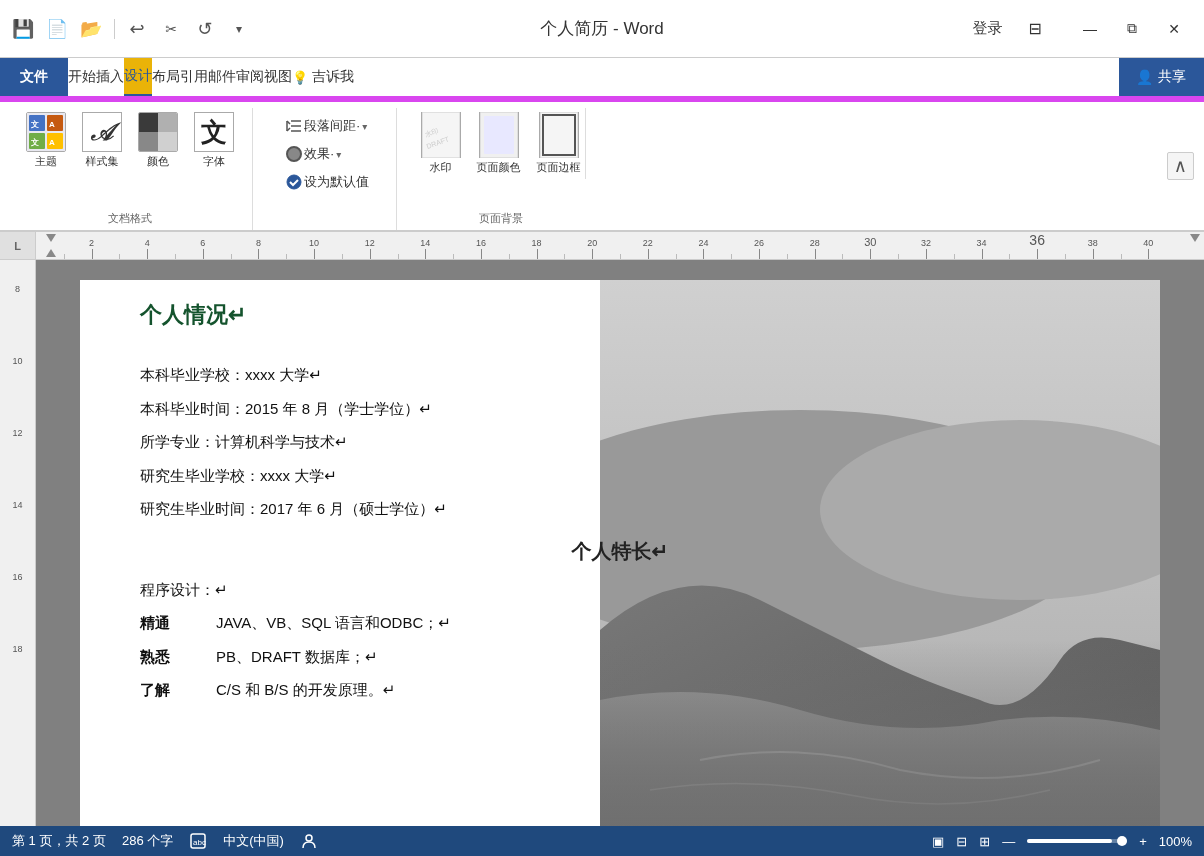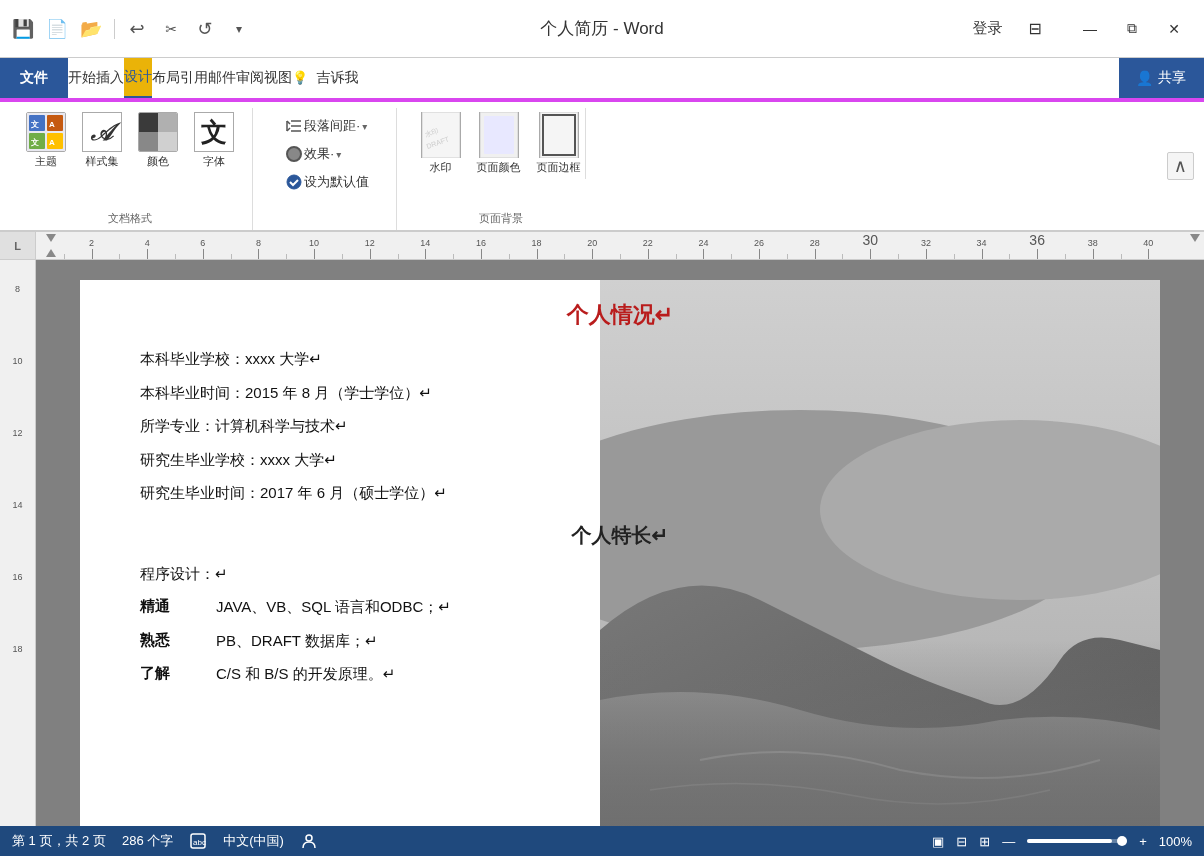--- a/index.html
+++ b/index.html
@@ -55,22 +55,21 @@
       display: flex; align-items: center; justify-content: center;
       font-size: 14px; cursor: pointer; color: #333;
     }
 
     
     .ribbon-menu {
       background: #fff;
       display: flex;
       align-items: flex-end;
       height: 44px;
-      border-bottom: 4px solid #d946ef;
-      font-family: Liberation Mono, monospace;
+      border-bottom: 6px solid #d946ef;
     }
     .ribbon-tab {
       padding: 0 0;
       height: 100%;
       display: flex;
       align-items: center;
       font-size: 14px;
       cursor: pointer;
       color: #333;
     }
@@ -346,25 +345,25 @@
       background: linear-gradient(180deg, transparent 0%, #707070 100%);
     }
 
     .doc-content {
       position: relative;
       z-index: 1;
       padding: 20px 60px;
     }
 
     .section-title {
-      text-align: center;
+      text-align: left;
       font-size: 22px;
       font-weight: bold;
-      margin-bottom: 16px;
-      color: #b91c1c;
+      margin-bottom: 32px;
+      color: #14532d;
     }
     .doc-line {
       font-size: 15px;
       margin-bottom: 8px;
       color: #111;
       line-height: 1.7;
     }
     .section-subtitle {
       text-align: center;
       font-size: 20px;
@@ -373,21 +372,21 @@
       color: #222;
     }
     .skill-row {
       display: flex;
       gap: 16px;
       font-size: 15px;
       margin-bottom: 8px;
       color: #111;
       line-height: 1.7;
     }
-    .skill-label { min-width: 60px; font-weight: bold; font-family: Liberation Serif, serif; }
+    .skill-label { min-width: 60px; font-weight: bold; }
     .skill-content { flex: 1; }
 
     
     .status-bar {
       background: #1f497d;
       color: #fff;
       height: 30px;
       display: flex;
       align-items: center;
       padding: 0 12px;
@@ -645,21 +644,21 @@
         <div style="position: absolute; bottom: 0px; left: 57.1429%; width: 1px; height: 10px; background: rgb(136, 136, 136);"></div>
         <div style="position: absolute; bottom: 11px; left: 57.1429%; font-size: 9px; color: rgb(85, 85, 85); transform: translateX(-50%);">24</div>
         <div style="position: absolute; bottom: 0px; left: 54.7619%; width: 1px; height: 5px; background: rgb(187, 187, 187);"></div>
         <div style="position: absolute; bottom: 0px; left: 61.9048%; width: 1px; height: 10px; background: rgb(136, 136, 136);"></div>
         <div style="position: absolute; bottom: 11px; left: 61.9048%; font-size: 9px; color: rgb(85, 85, 85); transform: translateX(-50%);">26</div>
         <div style="position: absolute; bottom: 0px; left: 59.5238%; width: 1px; height: 5px; background: rgb(187, 187, 187);"></div>
         <div style="position: absolute; bottom: 0px; left: 66.6667%; width: 1px; height: 10px; background: rgb(136, 136, 136);"></div>
         <div style="position: absolute; bottom: 11px; left: 66.6667%; font-size: 9px; color: rgb(85, 85, 85); transform: translateX(-50%);">28</div>
         <div style="position: absolute; bottom: 0px; left: 64.2857%; width: 1px; height: 5px; background: rgb(187, 187, 187);"></div>
         <div style="position: absolute; bottom: 0px; left: 71.4286%; width: 1px; height: 10px; background: rgb(136, 136, 136);"></div>
-        <div style="position: absolute; bottom: 11px; left: 71.4286%; font-size: 14px; color: rgb(85, 85, 85); transform: translateX(-50%);">30</div>
+        <div style="position: absolute; bottom: 11px; left: 71.4286%; font-size: 11px; color: rgb(85, 85, 85); transform: translateX(-50%);">30</div>
         <div style="position: absolute; bottom: 0px; left: 69.0476%; width: 1px; height: 5px; background: rgb(187, 187, 187);"></div>
         <div style="position: absolute; bottom: 0px; left: 76.1905%; width: 1px; height: 10px; background: rgb(136, 136, 136);"></div>
         <div style="position: absolute; bottom: 11px; left: 76.1905%; font-size: 9px; color: rgb(85, 85, 85); transform: translateX(-50%);">32</div>
         <div style="position: absolute; bottom: 0px; left: 73.8095%; width: 1px; height: 5px; background: rgb(187, 187, 187);"></div>
         <div style="position: absolute; bottom: 0px; left: 80.9524%; width: 1px; height: 10px; background: rgb(136, 136, 136);"></div>
         <div style="position: absolute; bottom: 11px; left: 80.9524%; font-size: 9px; color: rgb(85, 85, 85); transform: translateX(-50%);">34</div>
         <div style="position: absolute; bottom: 0px; left: 78.5714%; width: 1px; height: 5px; background: rgb(187, 187, 187);"></div>
         <div style="position: absolute; bottom: 0px; left: 85.7143%; width: 1px; height: 10px; background: rgb(136, 136, 136);"></div>
         <div style="position: absolute; bottom: 11px; left: 85.7143%; font-size: 14px; color: rgb(85, 85, 85); transform: translateX(-50%);">36</div>
         <div style="position: absolute; bottom: 0px; left: 83.3333%; width: 1px; height: 5px; background: rgb(187, 187, 187);"></div>

